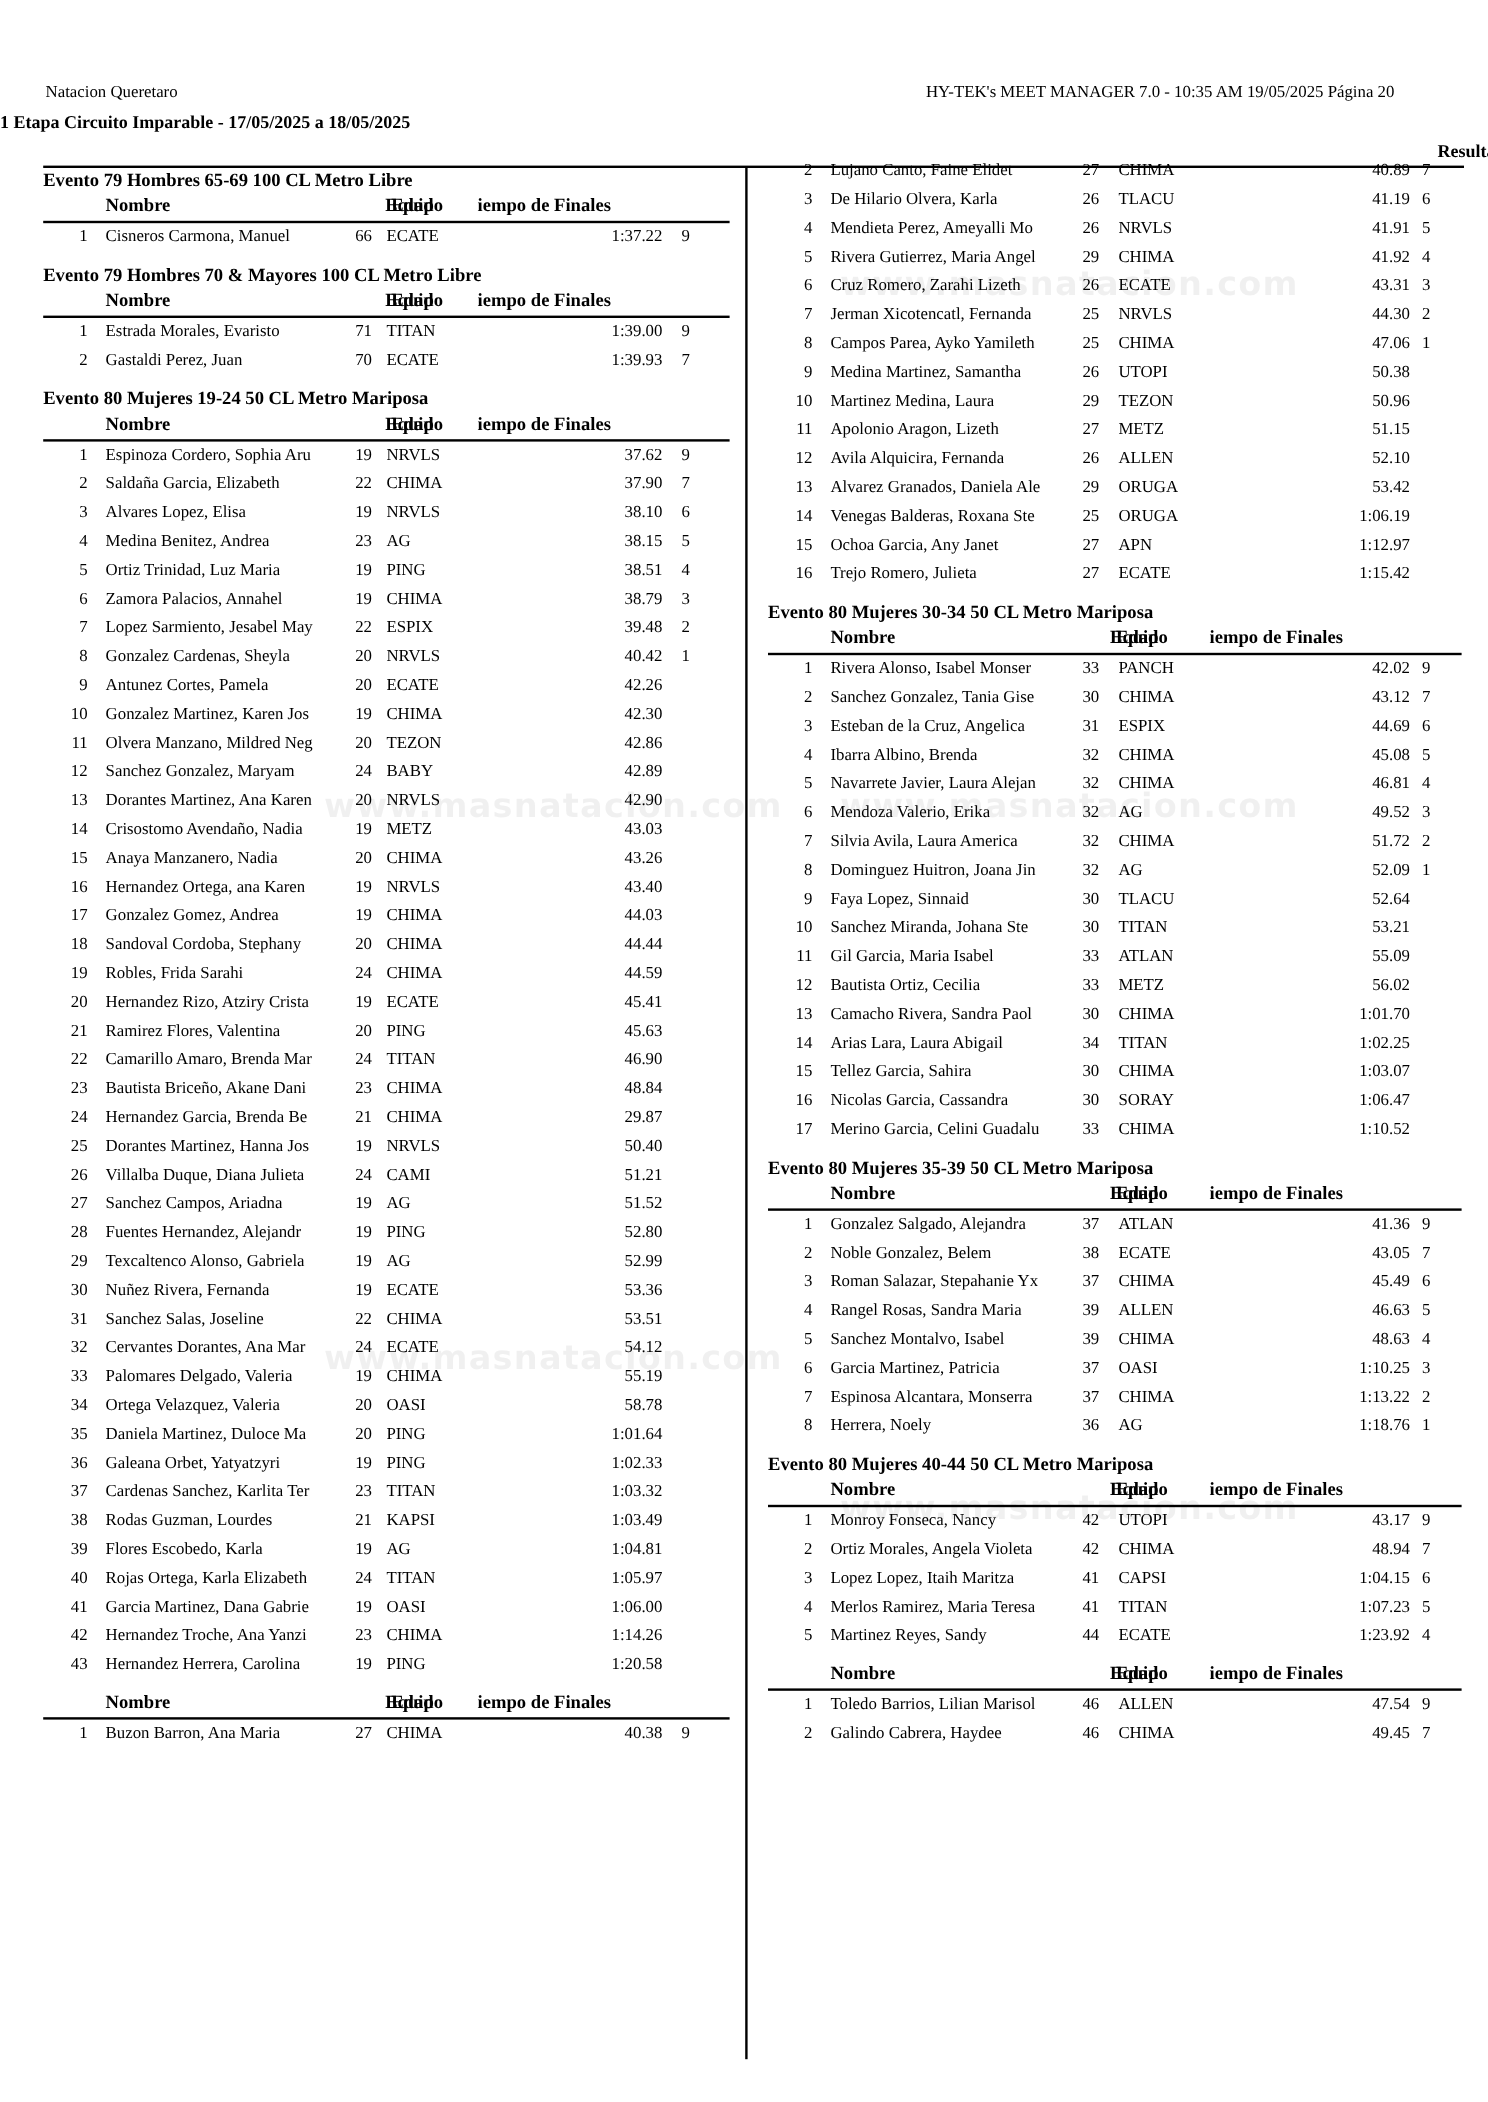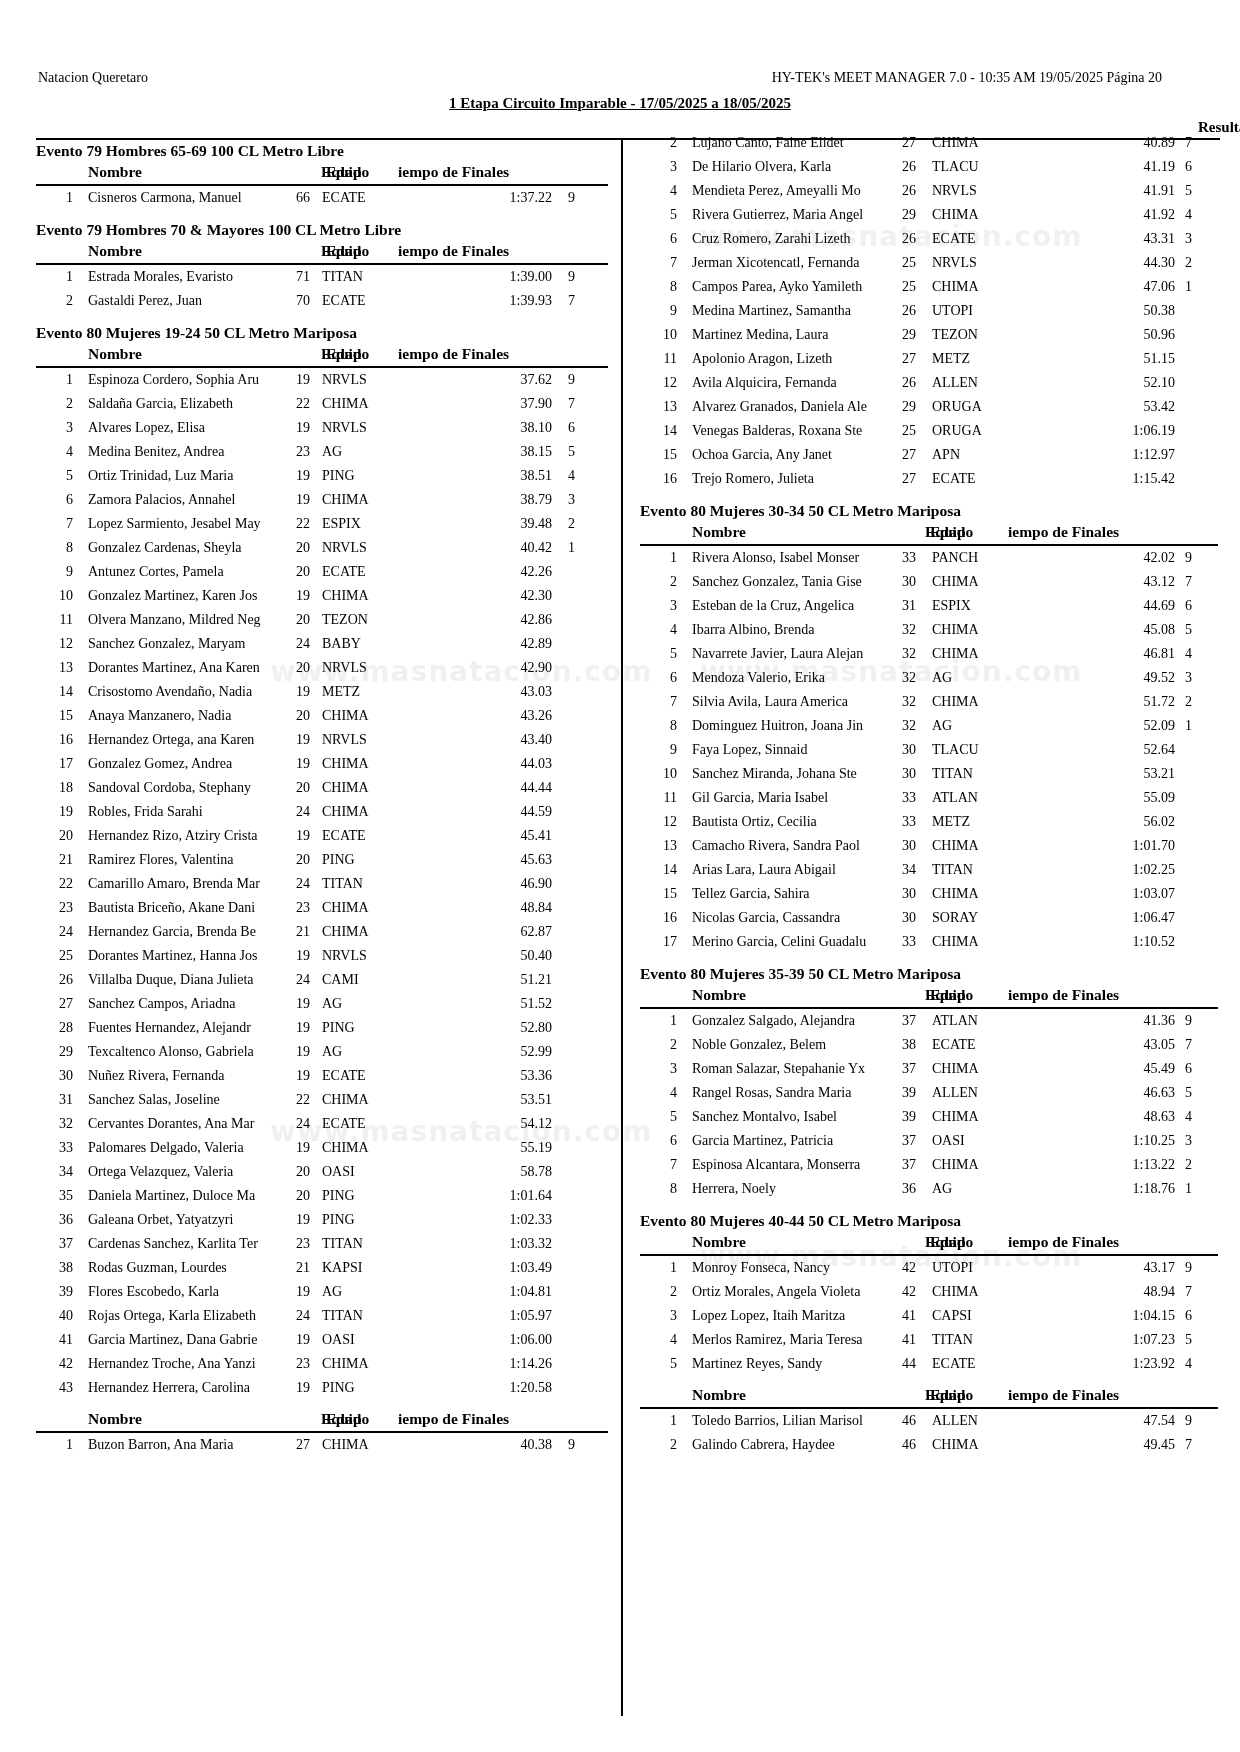--- a/index.html
+++ b/index.html
@@ -3,21 +3,21 @@
 <meta charset="utf-8">
 <style>
   html, body { margin: 0; padding: 0; background: #ffffff; }
   body {
     width: 1240px; height: 1752px; position: relative; overflow: hidden;
     font-family: "DejaVu Serif", "Liberation Serif", serif;
     color: #000;
   }
   .hdr-left { position: absolute; left: 38px; top: 70px; font-size: 14px; font-family: "Liberation Serif", serif; }
   .hdr-right { position: absolute; right: 78px; top: 70px; font-size: 14px; font-family: "Liberation Serif", serif; }
-  .hdr-meet { position: absolute; left: 0; width: 1240px; top: 95px; text-align: center; font-size: 15px; font-weight: bold; font-family: "Liberation Serif", serif; text-decoration: underline; }
+  .hdr-meet { position: absolute; left: 0; width: 1240px; top: 95px; text-align: left; font-size: 15px; font-weight: bold; font-family: "Liberation Serif", serif; }
   .hdr-res { position: absolute; left: 0; width: 1240px; top: 119px; text-align: right; font-size: 15px; font-weight: bold; font-family: "Liberation Serif", serif; padding-left: 28px; }
   .top-rule { position: absolute; left: 36px; top: 138px; width: 1184px; height: 2px; background: #000; }
   .vrule { position: absolute; left: 621px; top: 140px; width: 2px; height: 1576px; background: #000; }
   .col { position: absolute; top: 132px; }
   .col-left { left: 36px; width: 575px; }
   .col-right { left: 640px; width: 578px; }
   .event { margin-bottom: 8px; }
   .event-title { font-weight: bold; font-size: 15.5px; height: 22px; line-height: 22px; margin-top: 8px; font-family: "Liberation Serif", serif; white-space: nowrap; }
   .thead { position: relative; height: 22px; border-bottom: 2px solid #000; font-weight: bold; font-size: 15.5px; font-family: "Liberation Serif", serif; width: 572px; }
   .thead span { position: absolute; top: 1px; white-space: nowrap; }
@@ -300,21 +300,21 @@
     <span class="c-age">23</span>
     <span class="c-tm">CHIMA</span>
     <span class="c-time">48.84</span>
     <span class="c-pts"></span>
   </div>
         <div class="row">
     <span class="c-pl">24</span>
     <span class="c-nm">Hernandez Garcia, Brenda Be</span>
     <span class="c-age">21</span>
     <span class="c-tm">CHIMA</span>
-    <span class="c-time">62.87</span>
+    <span class="c-time">29.87</span>
     <span class="c-pts"></span>
   </div>
         <div class="row">
     <span class="c-pl">25</span>
     <span class="c-nm">Dorantes Martinez, Hanna Jos</span>
     <span class="c-age">19</span>
     <span class="c-tm">NRVLS</span>
     <span class="c-time">50.40</span>
     <span class="c-pts"></span>
   </div>

